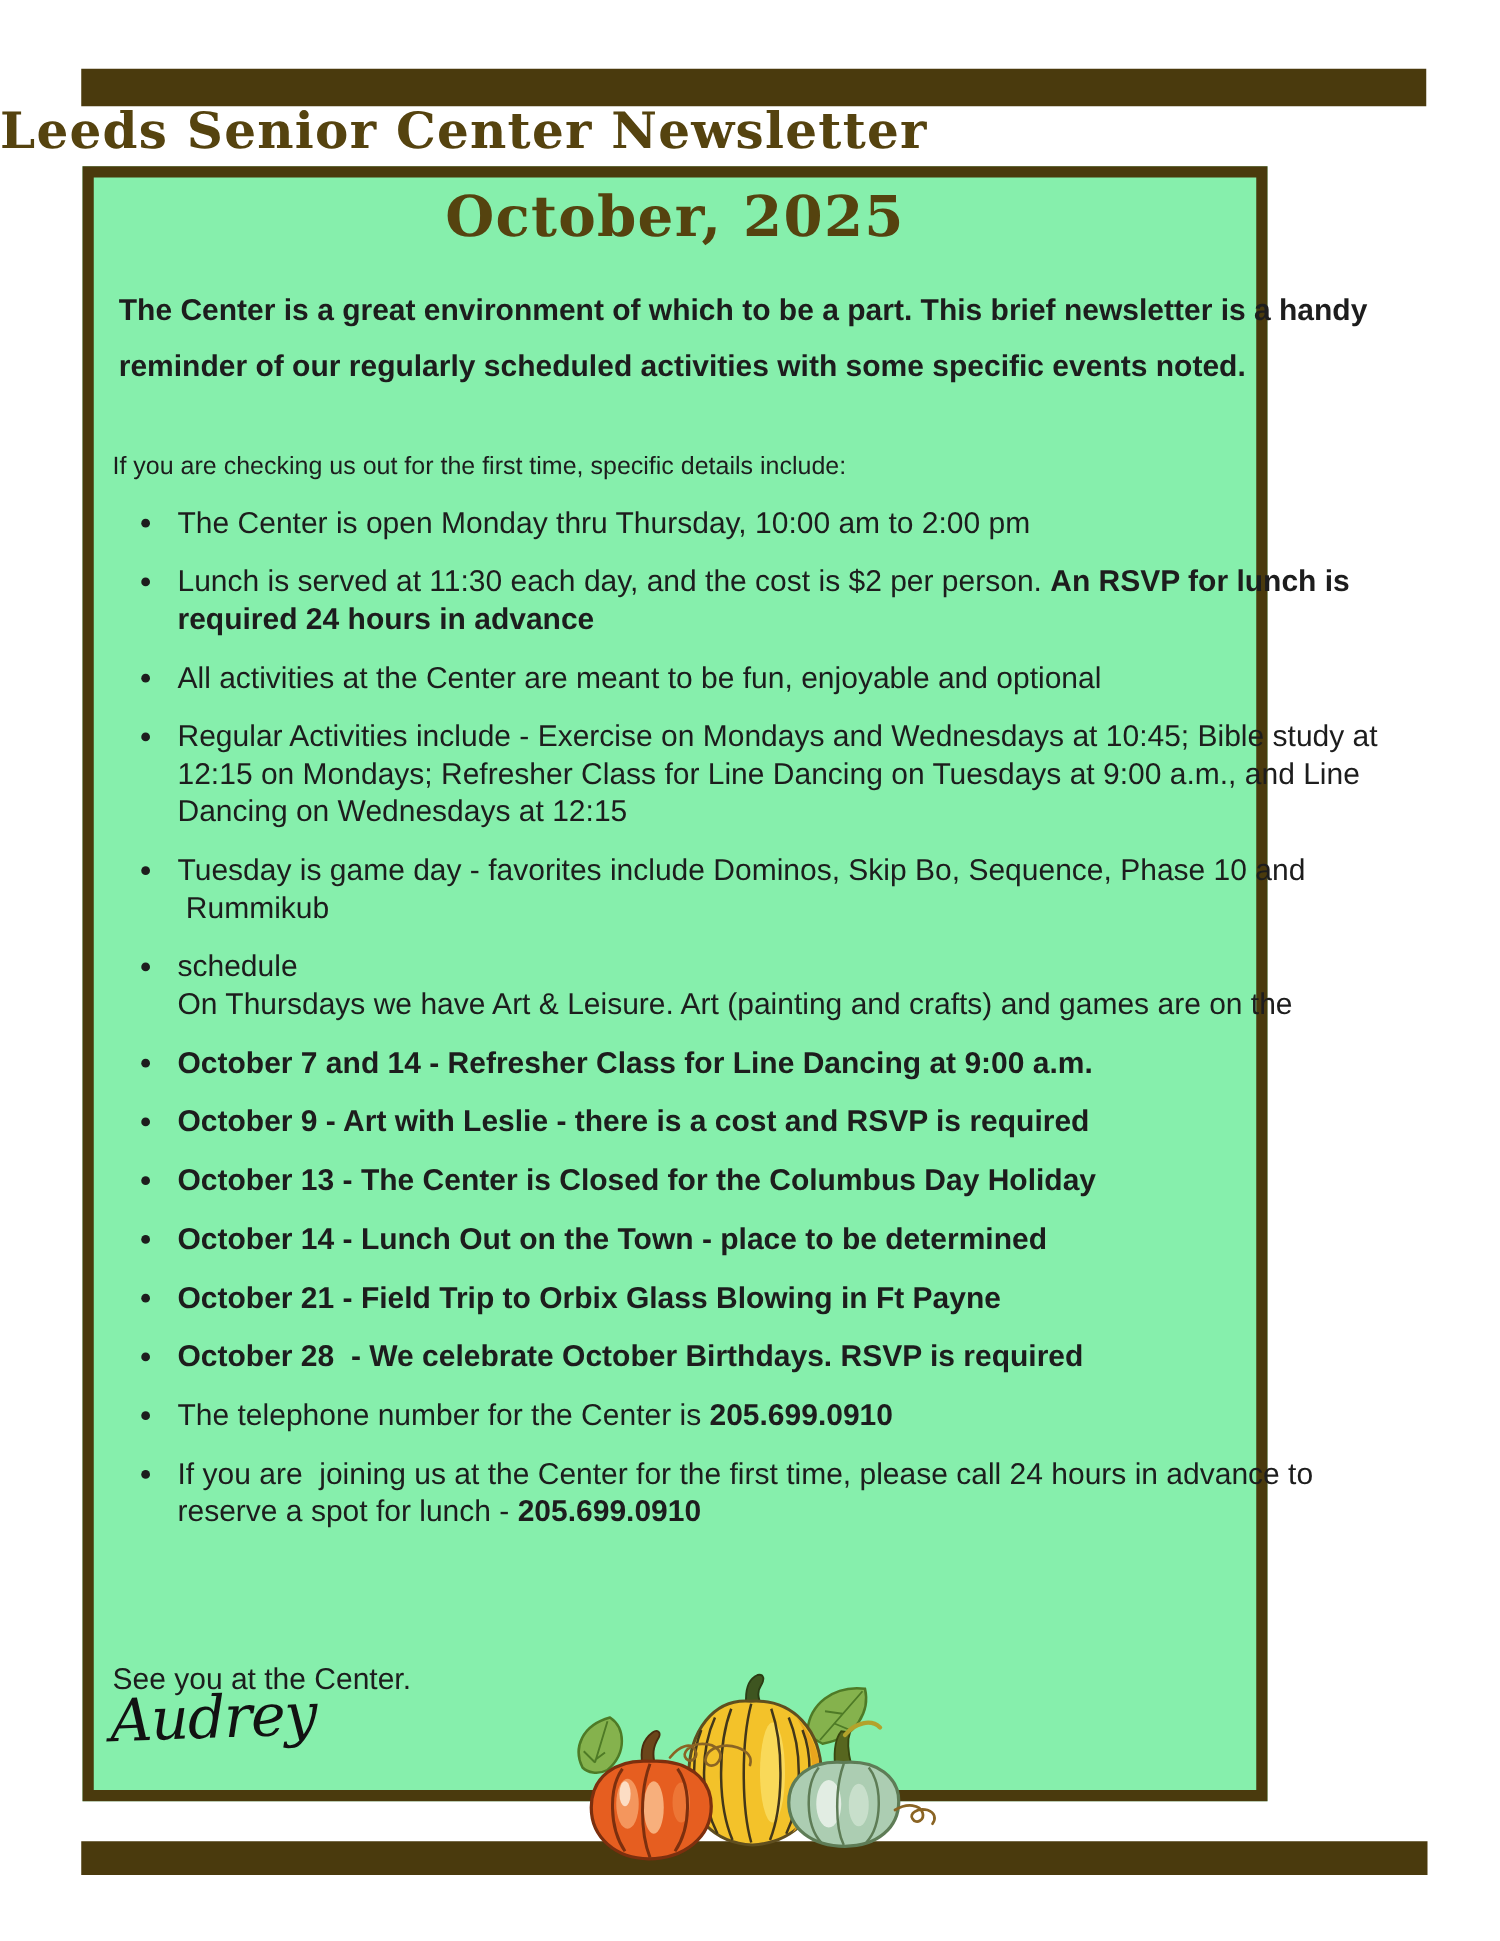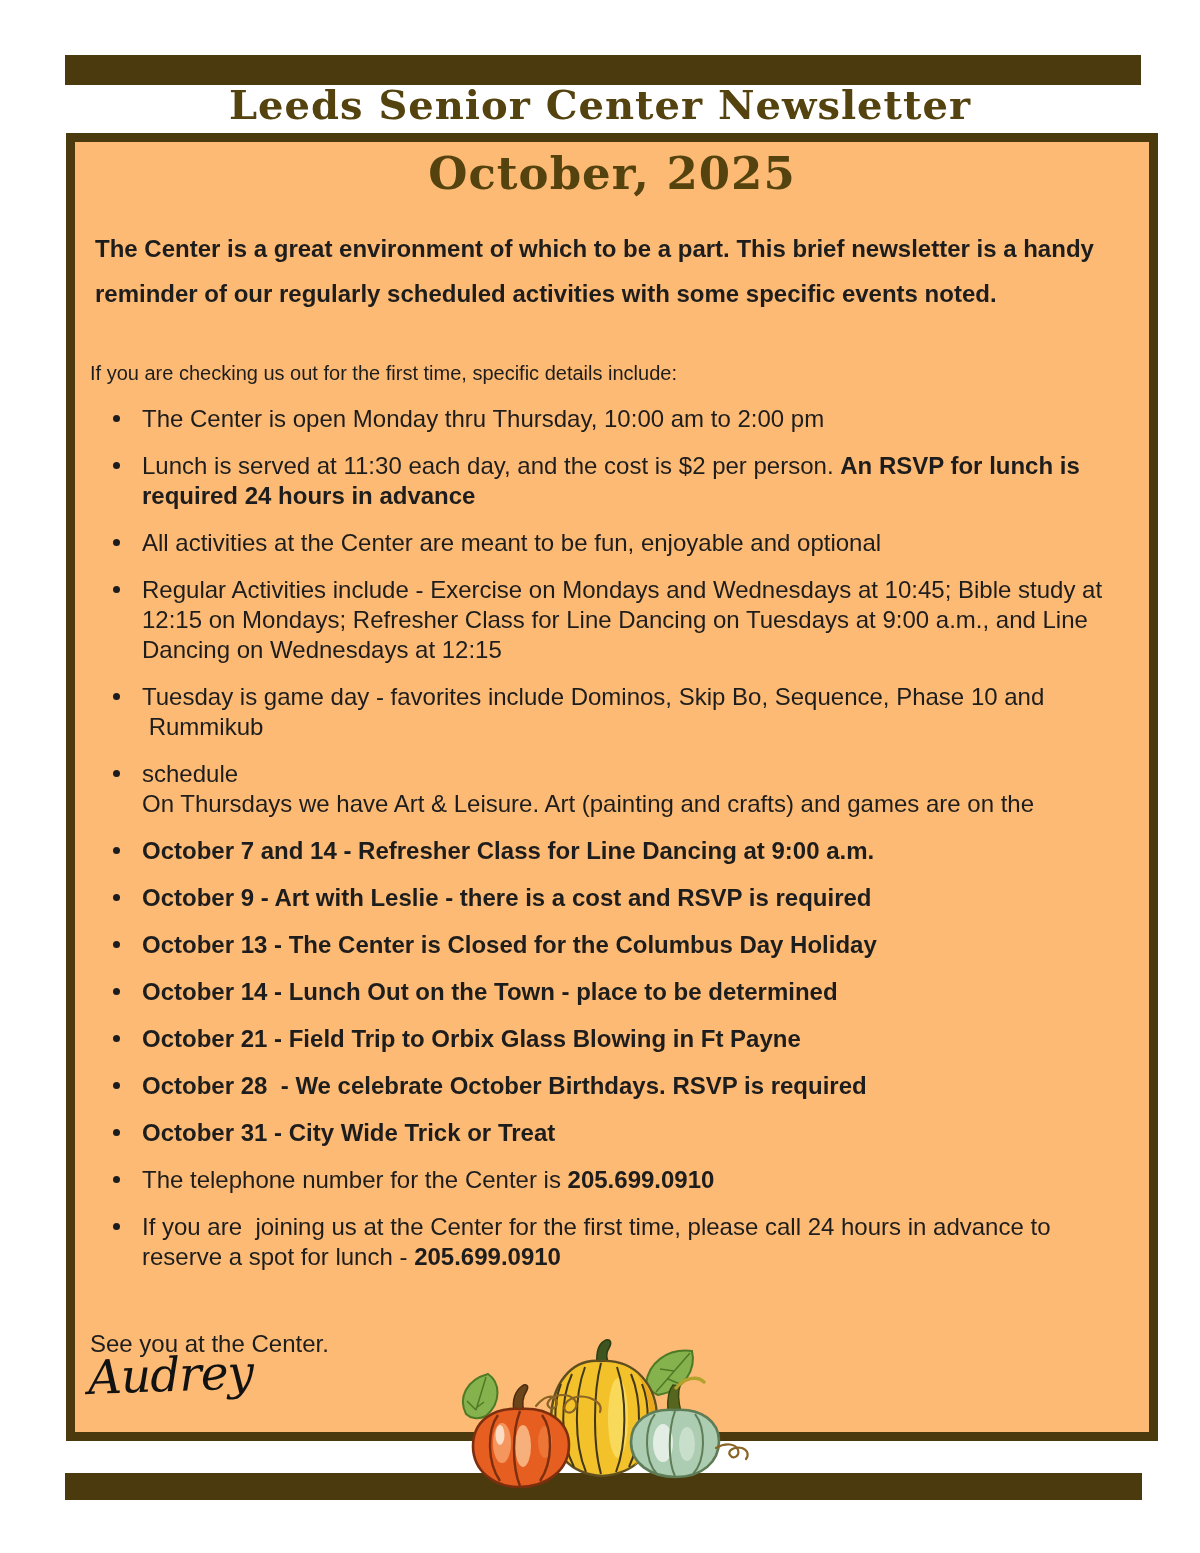--- a/index.html
+++ b/index.html
@@ -15,27 +15,27 @@
   html,body{margin:0;padding:0;background:#ffffff;}
   .page{
     position:relative;width:1200px;height:1553px;background:#ffffff;
     overflow:hidden;font-family:"Liberation Sans",sans-serif;color:var(--c-text);
   }
   .top-rule{
     position:absolute;left:65px;top:55px;width:1076px;height:30px;
     background:var(--c-bar-brown);
   }
   .newsletter-title{
-    position:absolute;left:0;top:82px;width:1200px;text-align:center;
+    position:absolute;left:0;top:82px;width:1200px;text-align:left;
     font-family:"DejaVu Serif",serif;font-weight:800;font-size:40px;line-height:46px;
     color:var(--c-title-brown);letter-spacing:1px;
   }
   .content-box{
-    position:absolute;left:66px;top:133px;width:1092px;height:1308px;
-    border:9px solid var(--c-bar-brown);box-sizing:border-box;background:#fdba74;
+    position:absolute;left:66px;top:133px;width:948px;height:1308px;
+    border:9px solid var(--c-bar-brown);box-sizing:border-box;background:#86efac;
   }
   .issue-title{
     position:absolute;left:0;top:4px;width:100%;text-align:center;
     font-family:"DejaVu Serif",serif;font-weight:800;font-size:45px;line-height:56px;
     color:var(--c-title-brown);letter-spacing:1px;
   }
   .intro-paragraph{
     position:absolute;left:20px;top:84px;width:1010px;
     font-size:24px;line-height:45px;white-space:pre;font-weight:bold;
   }
@@ -141,24 +141,20 @@
         <div class="item">
           <span class="dot"></span>
           <div class="line"><span class="b">October 21 - Field Trip to Orbix Glass Blowing in Ft Payne</span></div>
         </div>
         <div class="item">
           <span class="dot"></span>
           <div class="line"><span class="b">October 28  - We celebrate October Birthdays. RSVP is required</span></div>
         </div>
         <div class="item">
           <span class="dot"></span>
-          <div class="line"><span class="b">October 31 - City Wide Trick or Treat</span></div>
-        </div>
-        <div class="item">
-          <span class="dot"></span>
           <div class="line"><span>The telephone number for the Center is </span><span class="b">205.699.0910</span></div>
         </div>
         <div class="item">
           <span class="dot"></span>
           <div class="line"><span>If you are  joining us at the Center for the first time, please call 24 hours in advance to</span></div>
           <div class="line"><span>reserve a spot for lunch - </span><span class="b">205.699.0910</span></div>
         </div>
       </div>
 
     <div class="closing-line">See you at the Center.</div>

